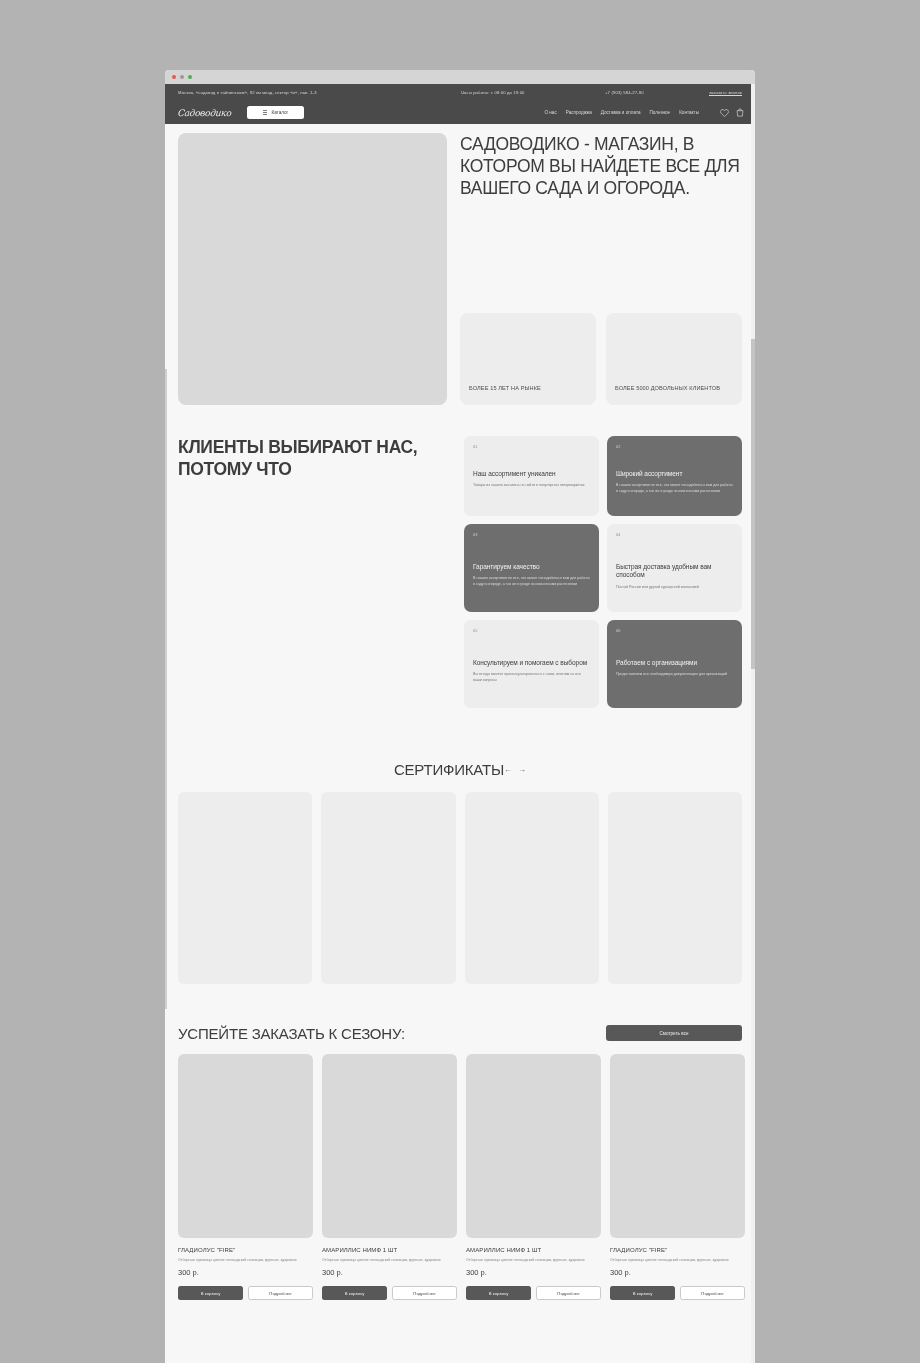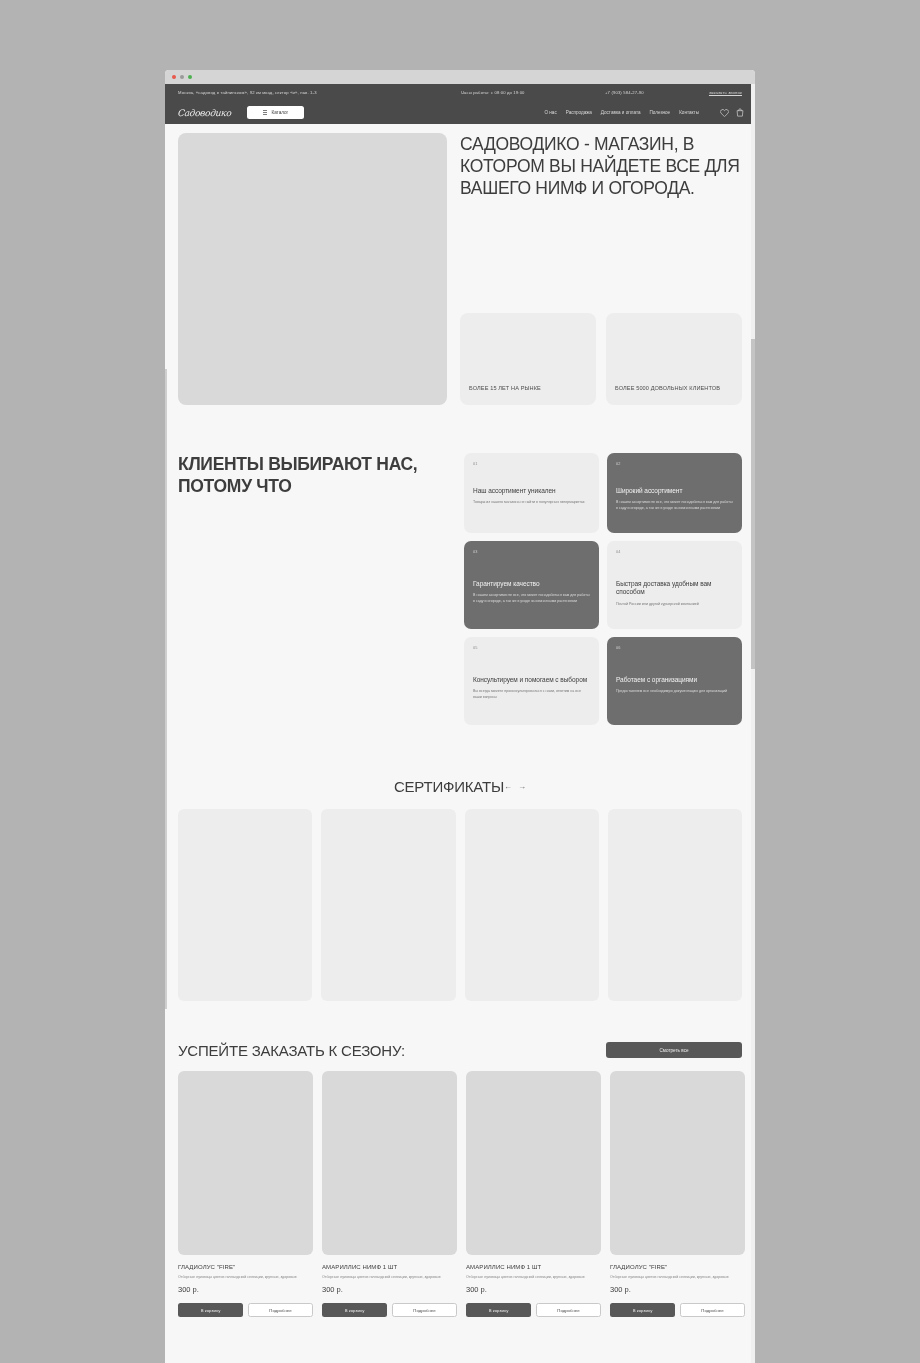--- a/index.html
+++ b/index.html
@@ -78,21 +78,21 @@
     letter-spacing: -.3px; font-weight: 400;
   }
   .stats { display: flex; gap: 10px; margin-top: auto; }
   .stat {
     width: 136px; height: 92px; background: #ededed; border-radius: 8px;
     display: flex; align-items: flex-end; padding: 0 9px 12px;
   }
   .stat span { font-size: 5.6px; color: #4d4d4d; line-height: 1.55; letter-spacing: .1px; }
 
   
-  .benefits { display: flex; gap: 13px; margin-top: 48px; }
+  .benefits { display: flex; gap: 13px; margin-top: 31px; }
   .benefits-title {
     width: 273px; font-size: 17.5px; line-height: 1.26;
     color: #3d3d3d; letter-spacing: -.3px;
   }
   .grid { flex: 1; display: grid; grid-template-columns: 1fr 1fr; gap: 8px; }
   .card { border-radius: 7px; padding: 8px 9px 9px; position: relative; }
   .card.light { background: #ededed; }
   .card.dark { background: #6e6e6e; }
   .card .num { font-size: 3.9px; letter-spacing: .2px; }
   .card.light .num { color: #8e8e8e; }
@@ -195,21 +195,21 @@
               </svg>
           </span>
         </div>
       </div>
 
       <div class="content">
 
         <section class="hero">
           <div class="hero-img"></div>
           <div class="hero-right">
-            <h1 class="hero-title">САДОВОДИКО - МАГАЗИН, В КОТОРОМ ВЫ НАЙДЕТЕ ВСЕ ДЛЯ ВАШЕГО НИМФ И ОГОРОДА.</h1>
+            <h1 class="hero-title">САДОВОДИКО - МАГАЗИН, В КОТОРОМ ВЫ НАЙДЕТЕ ВСЕ ДЛЯ ВАШЕГО САДА И ОГОРОДА.</h1>
             <div class="stats">
               <div class="stat">
                 <span>БОЛЕЕ 15 ЛЕТ
 НА РЫНКЕ</span>
               </div>
               <div class="stat">
                 <span>БОЛЕЕ 5000
 ДОВОЛЬНЫХ КЛИЕНТОВ</span>
               </div>
             </div>

